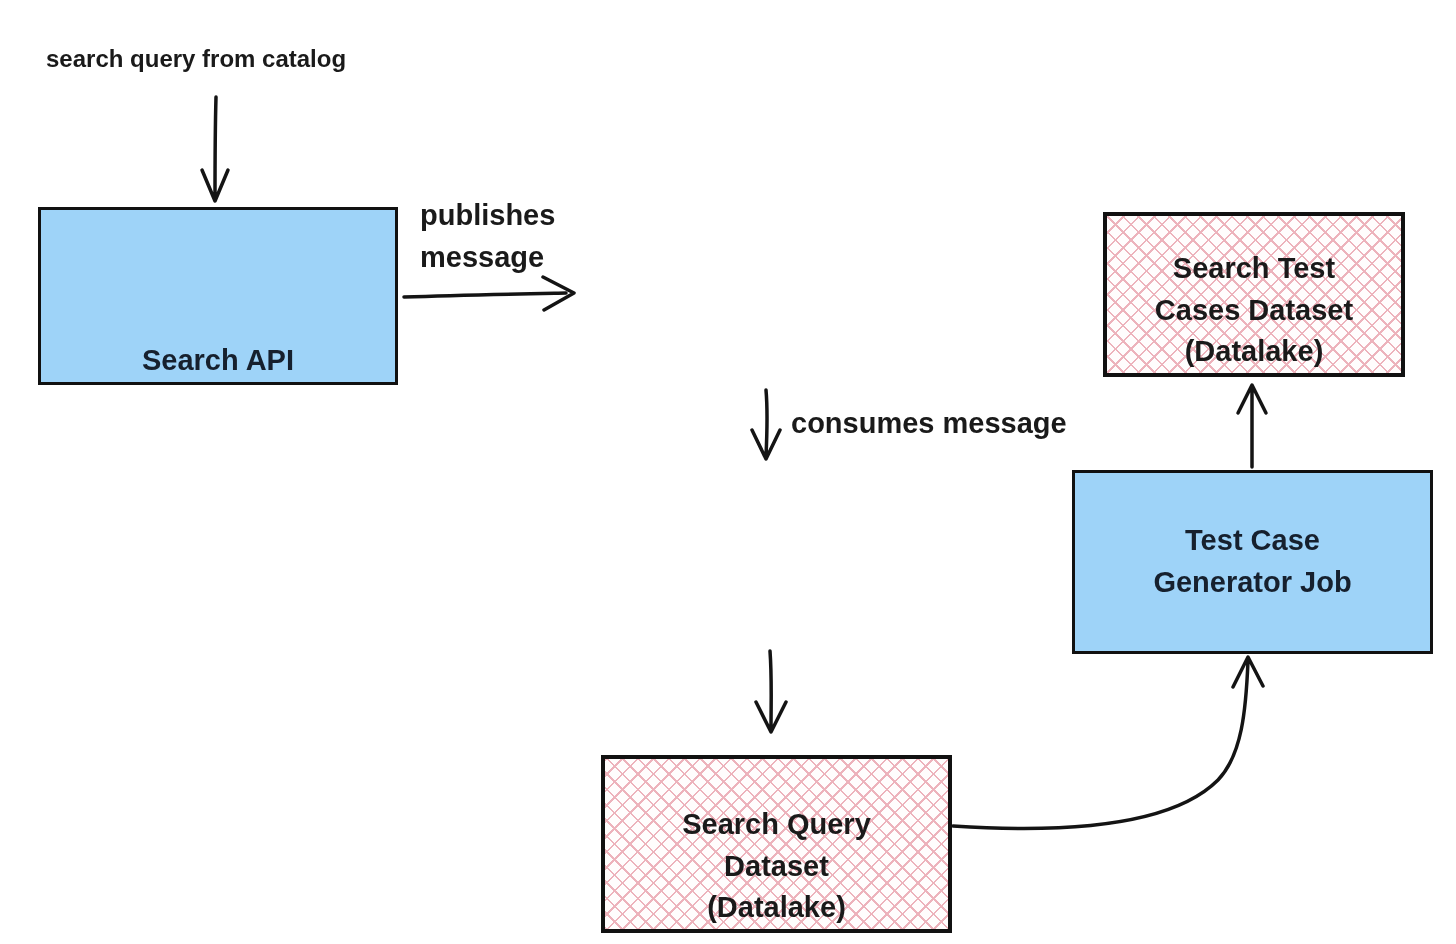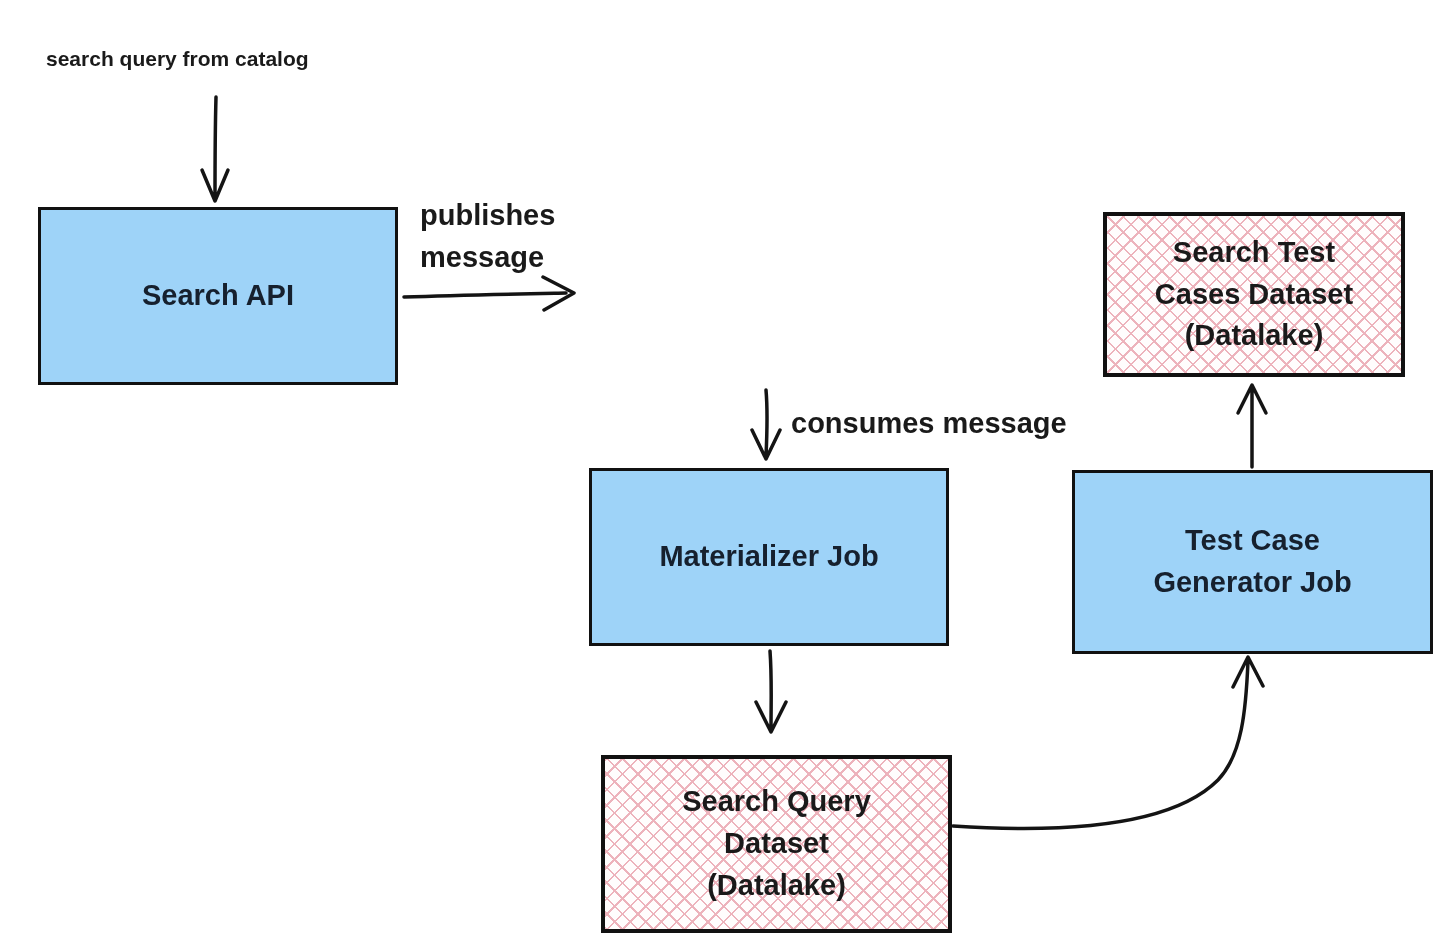--- a/index.html
+++ b/index.html
@@ -44,37 +44,38 @@
     border: 3px solid var(--node-border, #111111);
     color: var(--node-text, #16202e);
   }
   .node--dataset {
     border: 4px solid var(--node-border, #111111);
     color: var(--label-text, #1a1a1a);
     background-color: #fffdfd;
     background-image:
       repeating-linear-gradient(45deg,  var(--dataset-hatch, #edb3bc) 0px, var(--dataset-hatch, #edb3bc) 1.8px, transparent 1.8px, transparent 11px),
       repeating-linear-gradient(135deg, var(--dataset-hatch, #edb3bc) 0px, var(--dataset-hatch, #edb3bc) 1.8px, transparent 1.8px, transparent 11px);
+    align-items: flex-end;
   }
-  #node-search-api               { left: 38px;   top: 207px; width: 360px; height: 178px; }
+  #node-search-api               { left: 38px;   top: 207px; width: 360px; height: 178px; align-items: flex-end; }
   #node-nakadi-topic             { left: 582px;  top: 205px; width: 360px; height: 179px; }
   #node-search-test-cases-dataset{ left: 1103px; top: 212px; width: 302px; height: 165px; }
   #node-materializer-job         { left: 589px;  top: 468px; width: 360px; height: 178px; }
   #node-test-case-generator-job  { left: 1072px; top: 470px; width: 361px; height: 184px; }
   #node-search-query-dataset     { left: 601px;  top: 739px; width: 351px; height: 178px; margin-top: 16px; }
 
   .edge-label {
     position: absolute;
     color: var(--label-text, #1a1a1a);
     font-weight: 600;
     font-size: 29px;
     line-height: 42px;
     white-space: pre-line;
   }
-  #label-catalog-input { left: 46px;  top: 38px;  font-size: 21px; }
+  #label-catalog-input { left: 46px;  top: 38px;  font-size: 24px; }
   #label-publishes     { left: 420px; top: 194px; }
   #label-consumes      { left: 791px; top: 403px; line-height: 40px; }
 </style>
 </head>
 <body>
 
 <div class="stage">
 
   <svg class="arrows" viewBox="0 0 1456 944" fill="none" stroke="#141414" stroke-width="3.5" stroke-linecap="round" stroke-linejoin="round">
     <path d="M216,97 C215,132 215,166 215,199 M202,170 L215,201 L228,170" stroke="#141414"></path>
@@ -96,23 +97,20 @@
     <span>Search API</span>
   </div>
 
 
   <div class="node node--dataset" id="node-search-test-cases-dataset">
     <span>Search Test
 Cases Dataset
 (Datalake)</span>
   </div>
 
-  <div class="node node--service" id="node-materializer-job">
-    <span>Materializer Job</span>
-  </div>
 
   <div class="node node--service" id="node-test-case-generator-job">
     <span>Test Case
 Generator Job</span>
   </div>
 
   <div class="node node--dataset" id="node-search-query-dataset">
     <span>Search Query
 Dataset
 (Datalake)</span>

